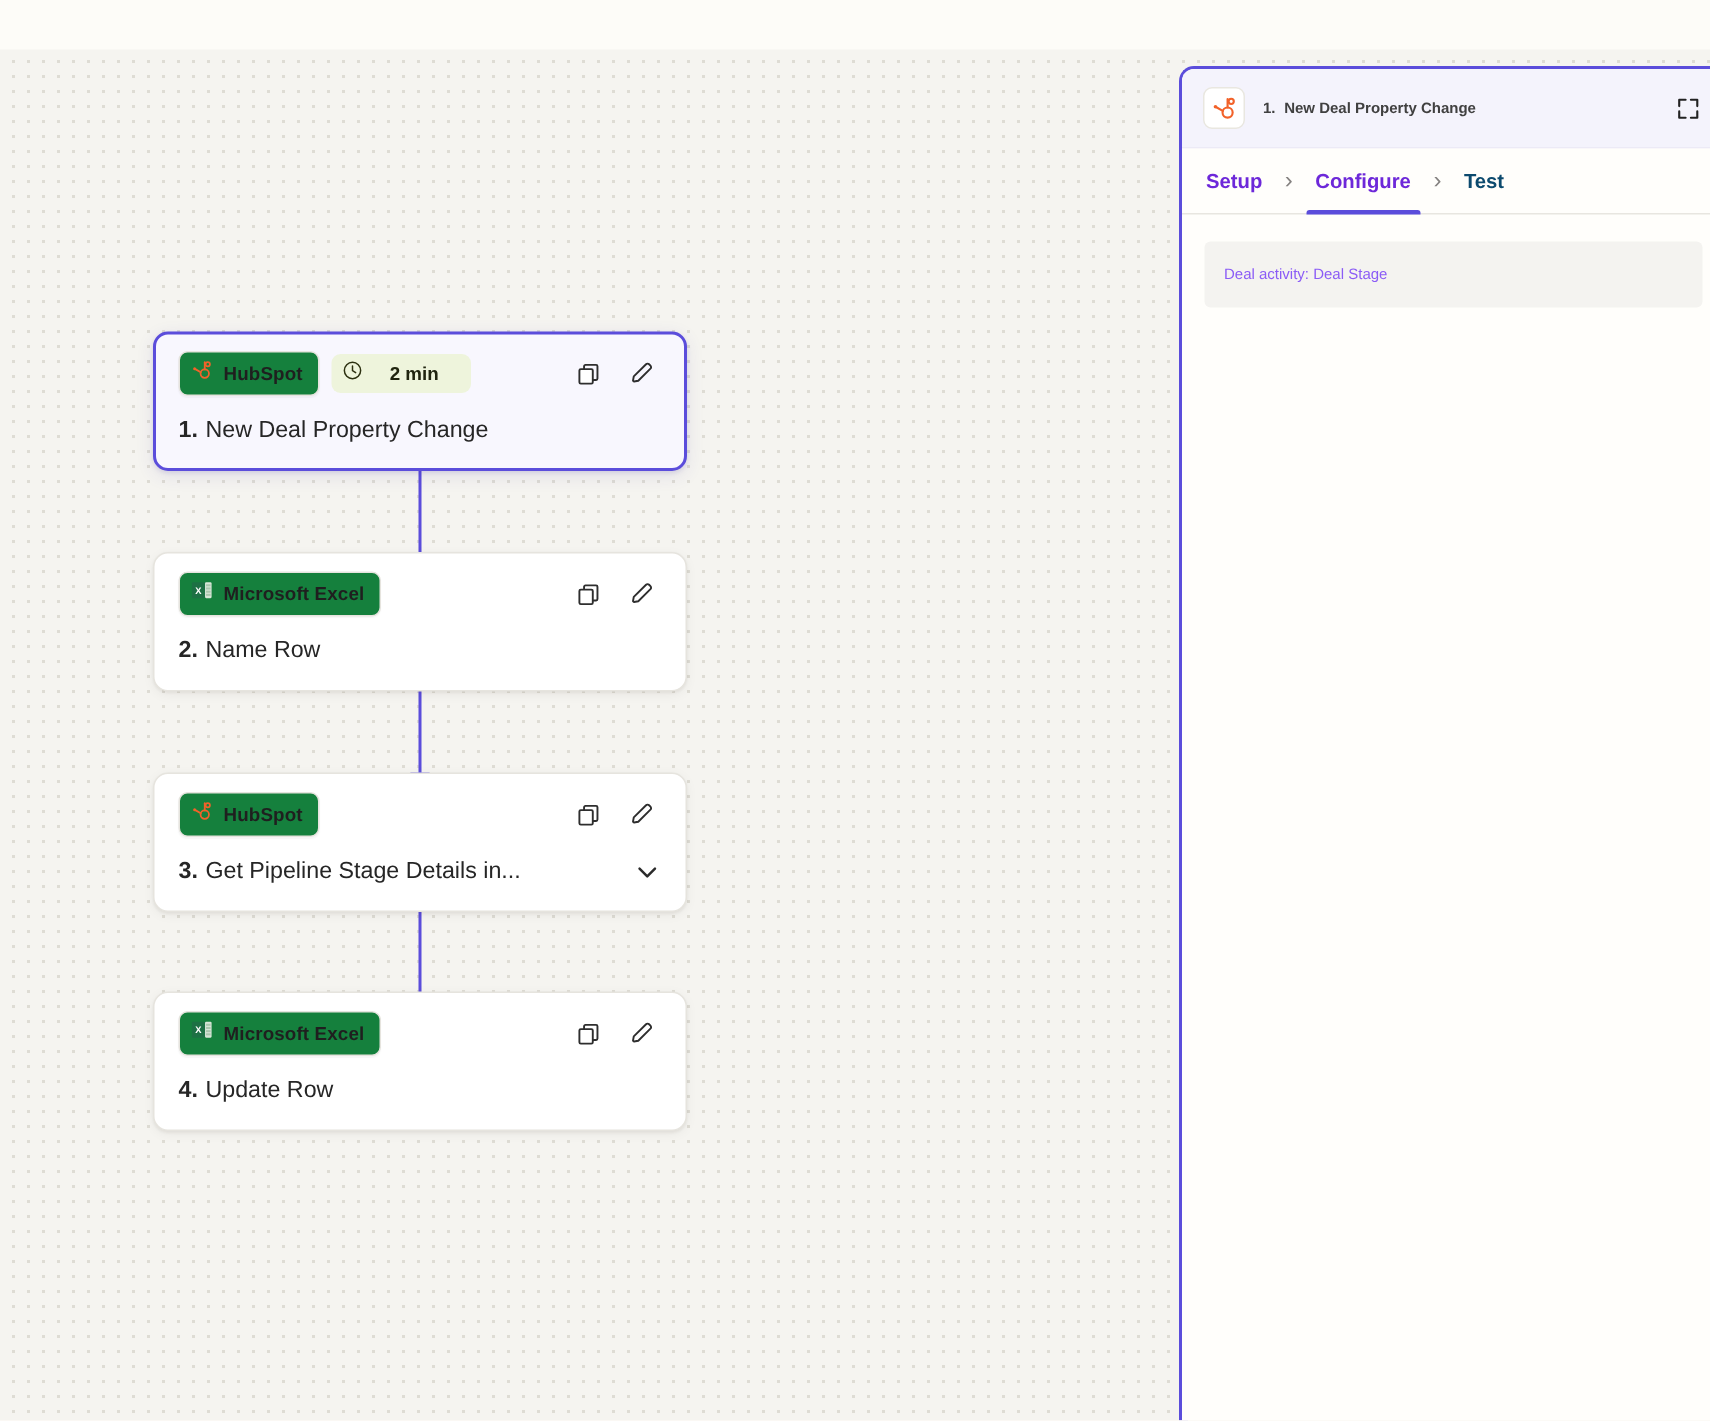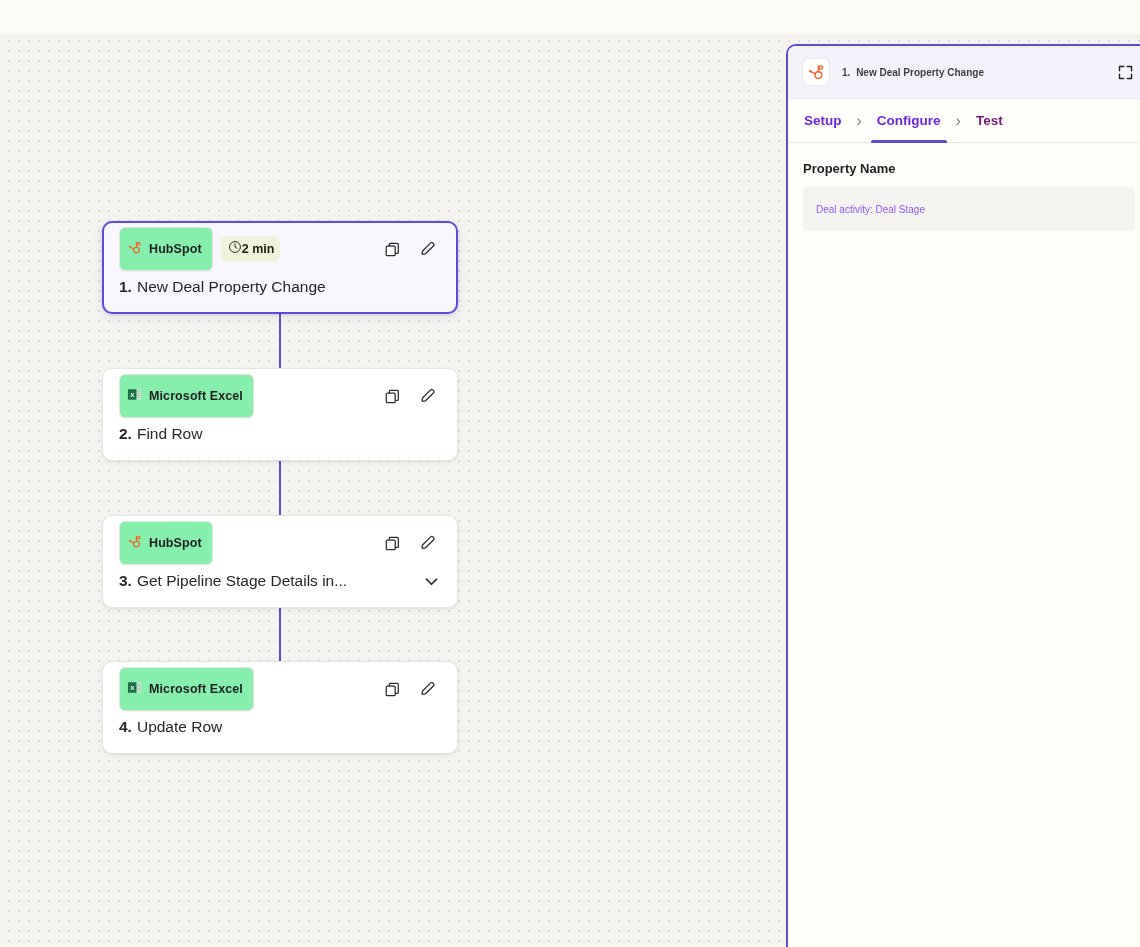--- a/index.html
+++ b/index.html
@@ -81,42 +81,42 @@
 
   .node-head {
     display: flex;
     align-items: center;
     height: 26px;
   }
   .app-chip {
     display: inline-flex;
     align-items: center;
     gap: 7px;
-    height: 44px;
+    height: 30px;
     padding: 0 10px 0 7px;
-    background: #86efac;
+    background: #15803d;
     border: 1px solid #e6e4de;
     border-radius: 6px;
     box-shadow: 0 1px 1px rgba(30,28,24,0.04);
     justify-content: flex-end;
   }
   .app-chip .label {
     font-size: 12.5px;
     font-weight: bold;
     color: #1f1f1f;
     letter-spacing: 0.1px;
     white-space: nowrap;
   }
   .time-chip {
     display: inline-flex;
     align-items: center;
-    gap: 0;
+    gap: 18px;
     height: 26px;
     margin-left: 8px;
-    padding: 0 6px 0 7px;
+    padding: 0 22px 0 7px;
     background: #eef4dc;
     border-radius: 6px;
   }
   .time-chip .label {
     font-size: 12.5px;
     font-weight: bold;
     color: #20240f;
     white-space: nowrap;
   }
 
@@ -214,21 +214,21 @@
     display: flex;
     align-items: center;
     font-size: 13.5px;
     font-weight: bold;
     color: #6d28d9;
     background: none;
     border: none;
     cursor: pointer;
     padding: 0 2px;
   }
-  .tab.muted { color: #701a75; }
+  .tab.muted { color: #0c4a6e; }
   .tab.active::after {
     content: "";
     position: absolute;
     left: -4px; right: -4px; bottom: 0;
     height: 3px;
     background: #5b4ddb;
     border-radius: 2px 2px 0 0;
   }
   .tab-sep {
     margin: 0 13px;
@@ -347,21 +347,21 @@
           </button>
           <button class="icon-btn">
             <svg width="18" height="18" viewBox="0 0 24 24">
               <path d="M4 18.4 L4.7 14.6 L15.6 3.8 a1.9 1.9 0 0 1 2.7 0 l1.2 1.2 a1.9 1.9 0 0 1 0 2.7 L8.7 18.4 L4.9 19.1 Z" fill="none" stroke="#2e2e2e" stroke-width="1.7" stroke-linejoin="round"></path>
             </svg>
           </button>
         </div>
       </div>
       <div class="node-title">
         <span class="num">2.</span>
-        <span class="txt">Find Row</span>
+        <span class="txt">Name Row</span>
       </div>
     </div>
 
     <div class="node" style="top:482px;">
       <div class="node-head">
         <div class="app-chip">
           <span>
             <svg width="15" height="15" viewBox="0 0 24 24">
               <circle cx="18.4" cy="6.1" r="2.3" fill="none" stroke="#f2622a" stroke-width="1.9"></circle>
               <circle cx="15.2" cy="16.1" r="4.5" fill="none" stroke="#f2622a" stroke-width="1.9"></circle>
@@ -463,19 +463,18 @@
 
     <div class="panel-tabs">
       <button class="tab">Setup</button>
       <span class="tab-sep">›</span>
       <button class="tab active">Configure</button>
       <span class="tab-sep">›</span>
       <button class="tab muted">Test</button>
     </div>
 
     <div class="panel-body">
-      <div class="field-label">Property Name</div>
       <div class="field-box">Deal activity: Deal Stage</div>
     </div>
 
   </div>
 
 </div>
 
 </body></html>

